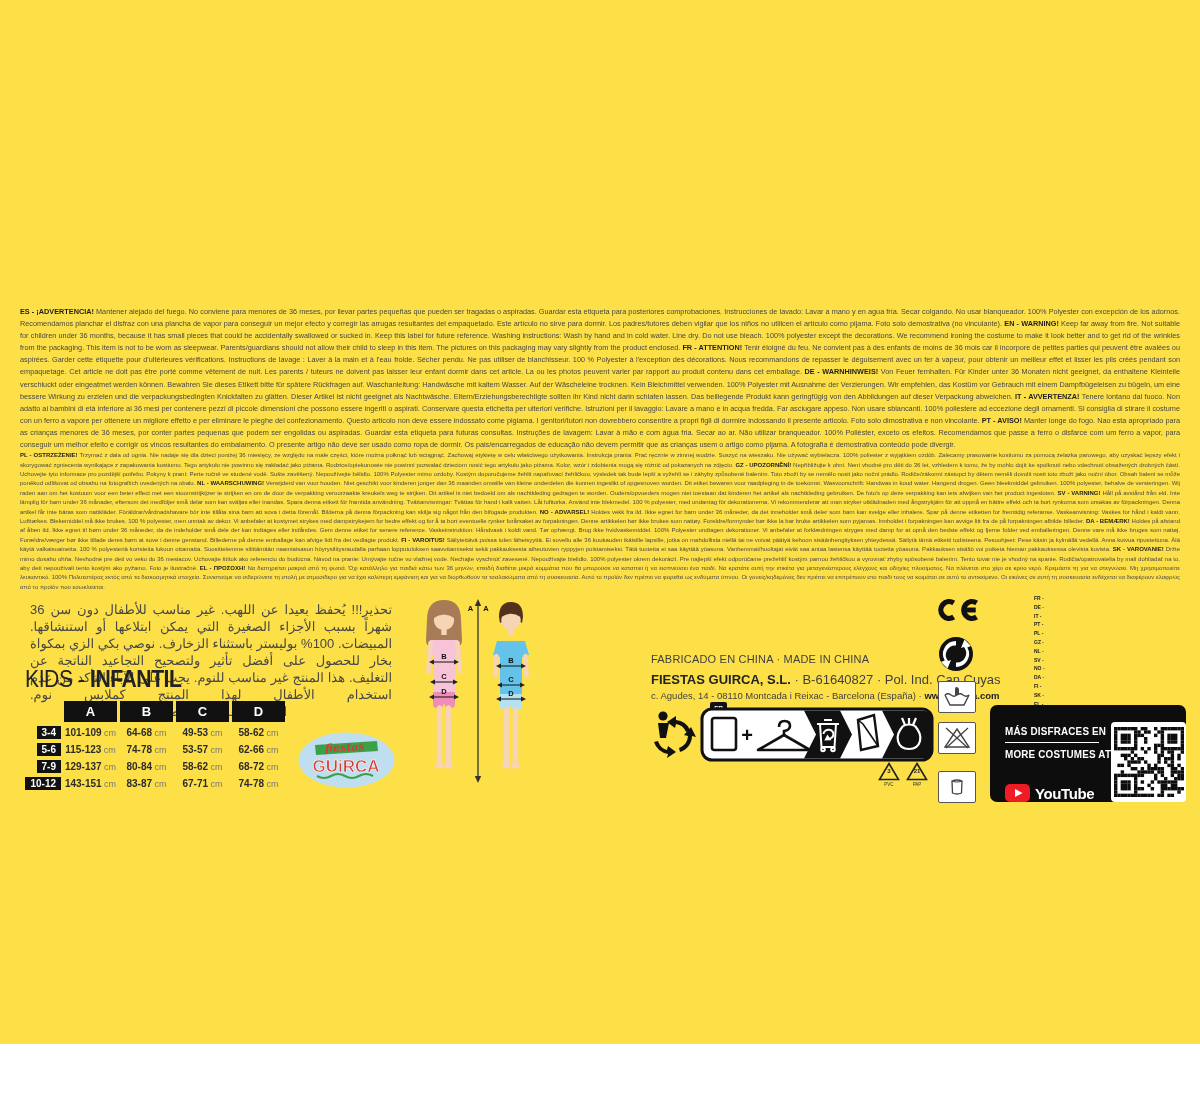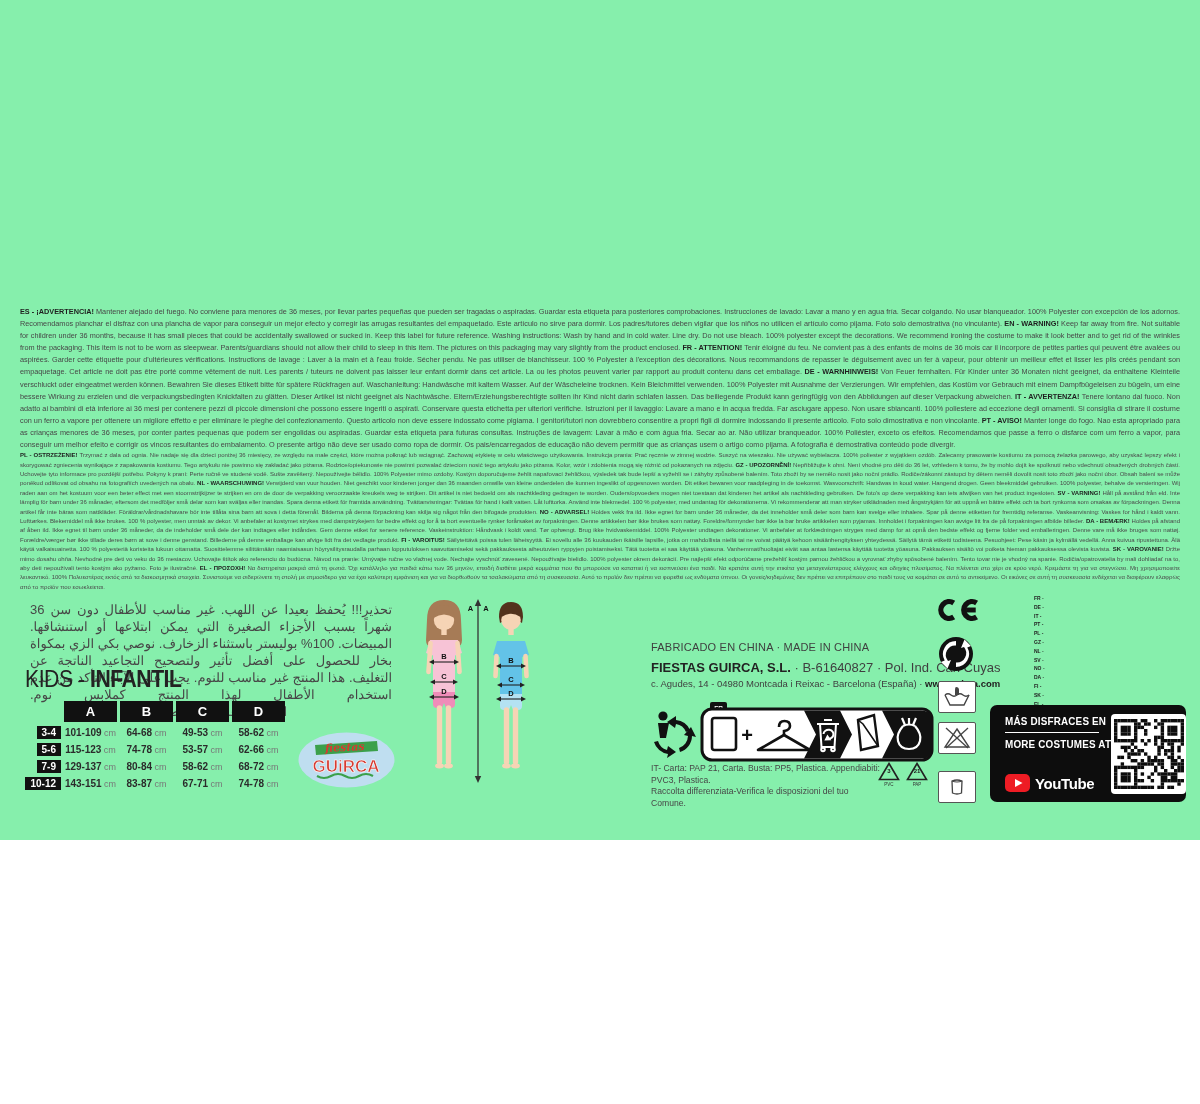--- a/index.html
+++ b/index.html
@@ -1,16 +1,16 @@
 <!DOCTYPE html>
 <html><head>
 <meta charset="utf-8">
 <style>
   html,body{margin:0;padding:0;background:#fff;}
-  .canvas{position:relative;width:1200px;height:840px;background:#86efac;overflow:hidden;
+  .canvas{position:relative;width:1200px;height:1044px;background:#fde047;overflow:hidden;
           font-family:"Liberation Sans",sans-serif;color:#3d3d3d;}
   
   .warnings{position:absolute;left:20px;top:306px;width:1160px;}
   .warn-large{margin:0;font-size:7.3px;line-height:12.1px;text-align:justify;color:#474747;}
   .warn-small{margin:0;font-size:6px;line-height:9.4px;text-align:justify;color:#4a4a4a;}
   .warnings b{color:#1e1e1e;}
   
   .arabic{position:absolute;left:30px;top:601px;width:362px;direction:rtl;font-size:13px;
           line-height:17px;color:#474747;}
   .ar-line{text-align:justify;text-align-last:justify;}
@@ -27,21 +27,21 @@
              height:13px;line-height:13px;justify-self:end;padding:0 5px;}
   .sc-cell{font-size:10px;text-align:center;color:#2b2b2b;}
   .sc-cell b{font-weight:700;} .sc-cell span{color:#777;font-weight:400;font-size:9px;}
   .sc-corner{height:21px;}
   
   .logo{position:absolute;left:297px;top:731px;}
   
   .figures{position:absolute;left:398px;top:596px;}
   
   .manuf{position:absolute;left:651px;top:641px;color:#3f3f3f;}
-  .manuf .l1{font-size:11px;letter-spacing:.2px;margin-bottom:7px;}
+  .manuf .l1{font-size:11px;letter-spacing:.2px;margin-bottom:7px;margin-top:12px;}
   .manuf .l2{font-size:13px;margin-bottom:3px;}
   .manuf .l3{font-size:9.5px;}
   .manuf b{color:#222;}
   
   .triman{position:absolute;left:650px;top:708px;}
   .banner{position:absolute;left:700px;top:700px;}
   
   .recnote{position:absolute;left:651px;top:763px;font-size:8.6px;line-height:11.5px;color:#474747;width:230px;}
   .tris{position:absolute;left:878px;top:762px;display:flex;gap:6px;}
   .tri{position:relative;width:22px;text-align:center;}
@@ -52,21 +52,21 @@
   .ce{position:absolute;left:937px;top:598px;}
   .greendot{position:absolute;left:938px;top:636px;}
   .care{position:absolute;left:938px;top:681px;display:flex;flex-direction:column;gap:9px;}
   .care .sq{width:36px;height:30px;border:1.4px solid #555;border-radius:2px;display:flex;
             align-items:center;justify-content:center;background:#fff;}
   .care .sq.gap{margin-top:8px;}
   
   .langs{position:absolute;left:1034px;top:594px;font-size:5px;font-weight:700;color:#222;line-height:8.8px;}
   
   .ytbox{position:absolute;left:990px;top:705px;width:196px;height:97px;background:#0d0d0d;
-         border-radius:7px;display:flex;align-items:center;}
+         border-radius:7px;display:flex;align-items:flex-end;}
   .yt-left{padding-left:15px;width:104px;}
   .yt-t{color:#fff;font-weight:700;font-size:10.5px;letter-spacing:.2px;transform:scaleX(.94);transform-origin:left;white-space:nowrap;}
   .yt-div{width:94px;height:1px;background:#fff;margin:5px 0;}
   .yt-row{display:flex;align-items:center;gap:5px;margin-top:24px;}
   .yt-word{color:#fff;font-weight:700;font-size:15px;letter-spacing:-0.4px;}
   .qr{width:80px;height:80px;background:#fff;border-radius:4px;margin-left:2px;display:flex;
       align-items:center;justify-content:center;}
 </style>
 </head>
 <body>
@@ -194,21 +194,21 @@
       </g>
       <text x="113" y="66.5" text-anchor="middle" font-size="7.5" font-weight="700" fill="#111">B</text>
       <text x="113" y="85.5" text-anchor="middle" font-size="7.5" font-weight="700" fill="#111">C</text>
       <text x="113" y="99.5" text-anchor="middle" font-size="7.5" font-weight="700" fill="#111">D</text>
     </g>
   </svg>
 
   <div class="manuf">
     <div class="l1">FABRICADO EN CHINA · MADE IN CHINA</div>
     <div class="l2"><b>FIESTAS GUIRCA, S.L.</b><span> · B-61640827 · Pol. Ind. Can Cuyas</span></div>
-    <div class="l3"><span>c. Agudes, 14 - 04980 Montcada i Reixac - Barcelona (España) · </span><b>www.guirca.com</b></div>
+    <div class="l3"><span>c. Agudes, 14 - 08110 Montcada i Reixac - Barcelona (España) · </span><b>www.guirca.com</b></div>
   </div>
 
   <svg class="triman" width="46" height="52" viewBox="0 0 46 52">
     <circle cx="13" cy="8" r="4.6" fill="#111"></circle>
     <path d="M8 15 L19 15 L16 30 L10 30 Z" fill="#111"></path>
     <path d="M4 34 a17 17 0 0 0 14 12 l-1 4 9 -6 -8 -6 -1 4 a13 13 0 0 1 -9 -9 Z" fill="#111"></path>
     <path d="M30 44 a17 17 0 0 0 12 -16 l4 1 -5 -10 -7 8 4 1 a13 13 0 0 1 -9 12 Z" fill="#111"></path>
     <path d="M40 22 a17 17 0 0 0 -14 -10 l0 -4 -9 6 8 6 1 -4 a13 13 0 0 1 10 8 Z" fill="#111"></path>
   </svg>
 
@@ -241,24 +241,20 @@
       <path d="M158 20 L163 24 L178 46" fill="none" stroke-width="1.6"></path>
     </g>
 
     <g stroke="#fff" stroke-width="2.2" fill="none">
       <path d="M203 26 q-7 8 -5 15 q2 8 11 8 q9 0 11 -8 q2 -7 -5 -15"></path>
       <path d="M203 26 q6 -3 12 0"></path>
       <path d="M205 25 l-3 -7 M213 25 l3 -7 M209 24 v-6"></path>
     </g>
   </svg>
 
-  <div class="recnote">
-    <div>IT- Carta: PAP 21, Carta. Busta: PP5, Plastica. Appendiabiti: PVC3, Plastica.</div>
-    <div>Raccolta differenziata-Verifica le disposizioni del tuo Comune.</div>
-  </div>
   <div class="tris">
     <div class="tri">
       <svg width="22" height="19" viewBox="0 0 22 19">
         <path d="M11 1.5 L20.5 17.5 H1.5 Z" fill="none" stroke="#222" stroke-width="1.6"></path>
       </svg>
       <div class="num">3</div>
       <div class="lab">PVC</div>
     </div>
     <div class="tri">
       <svg width="22" height="19" viewBox="0 0 22 19">

